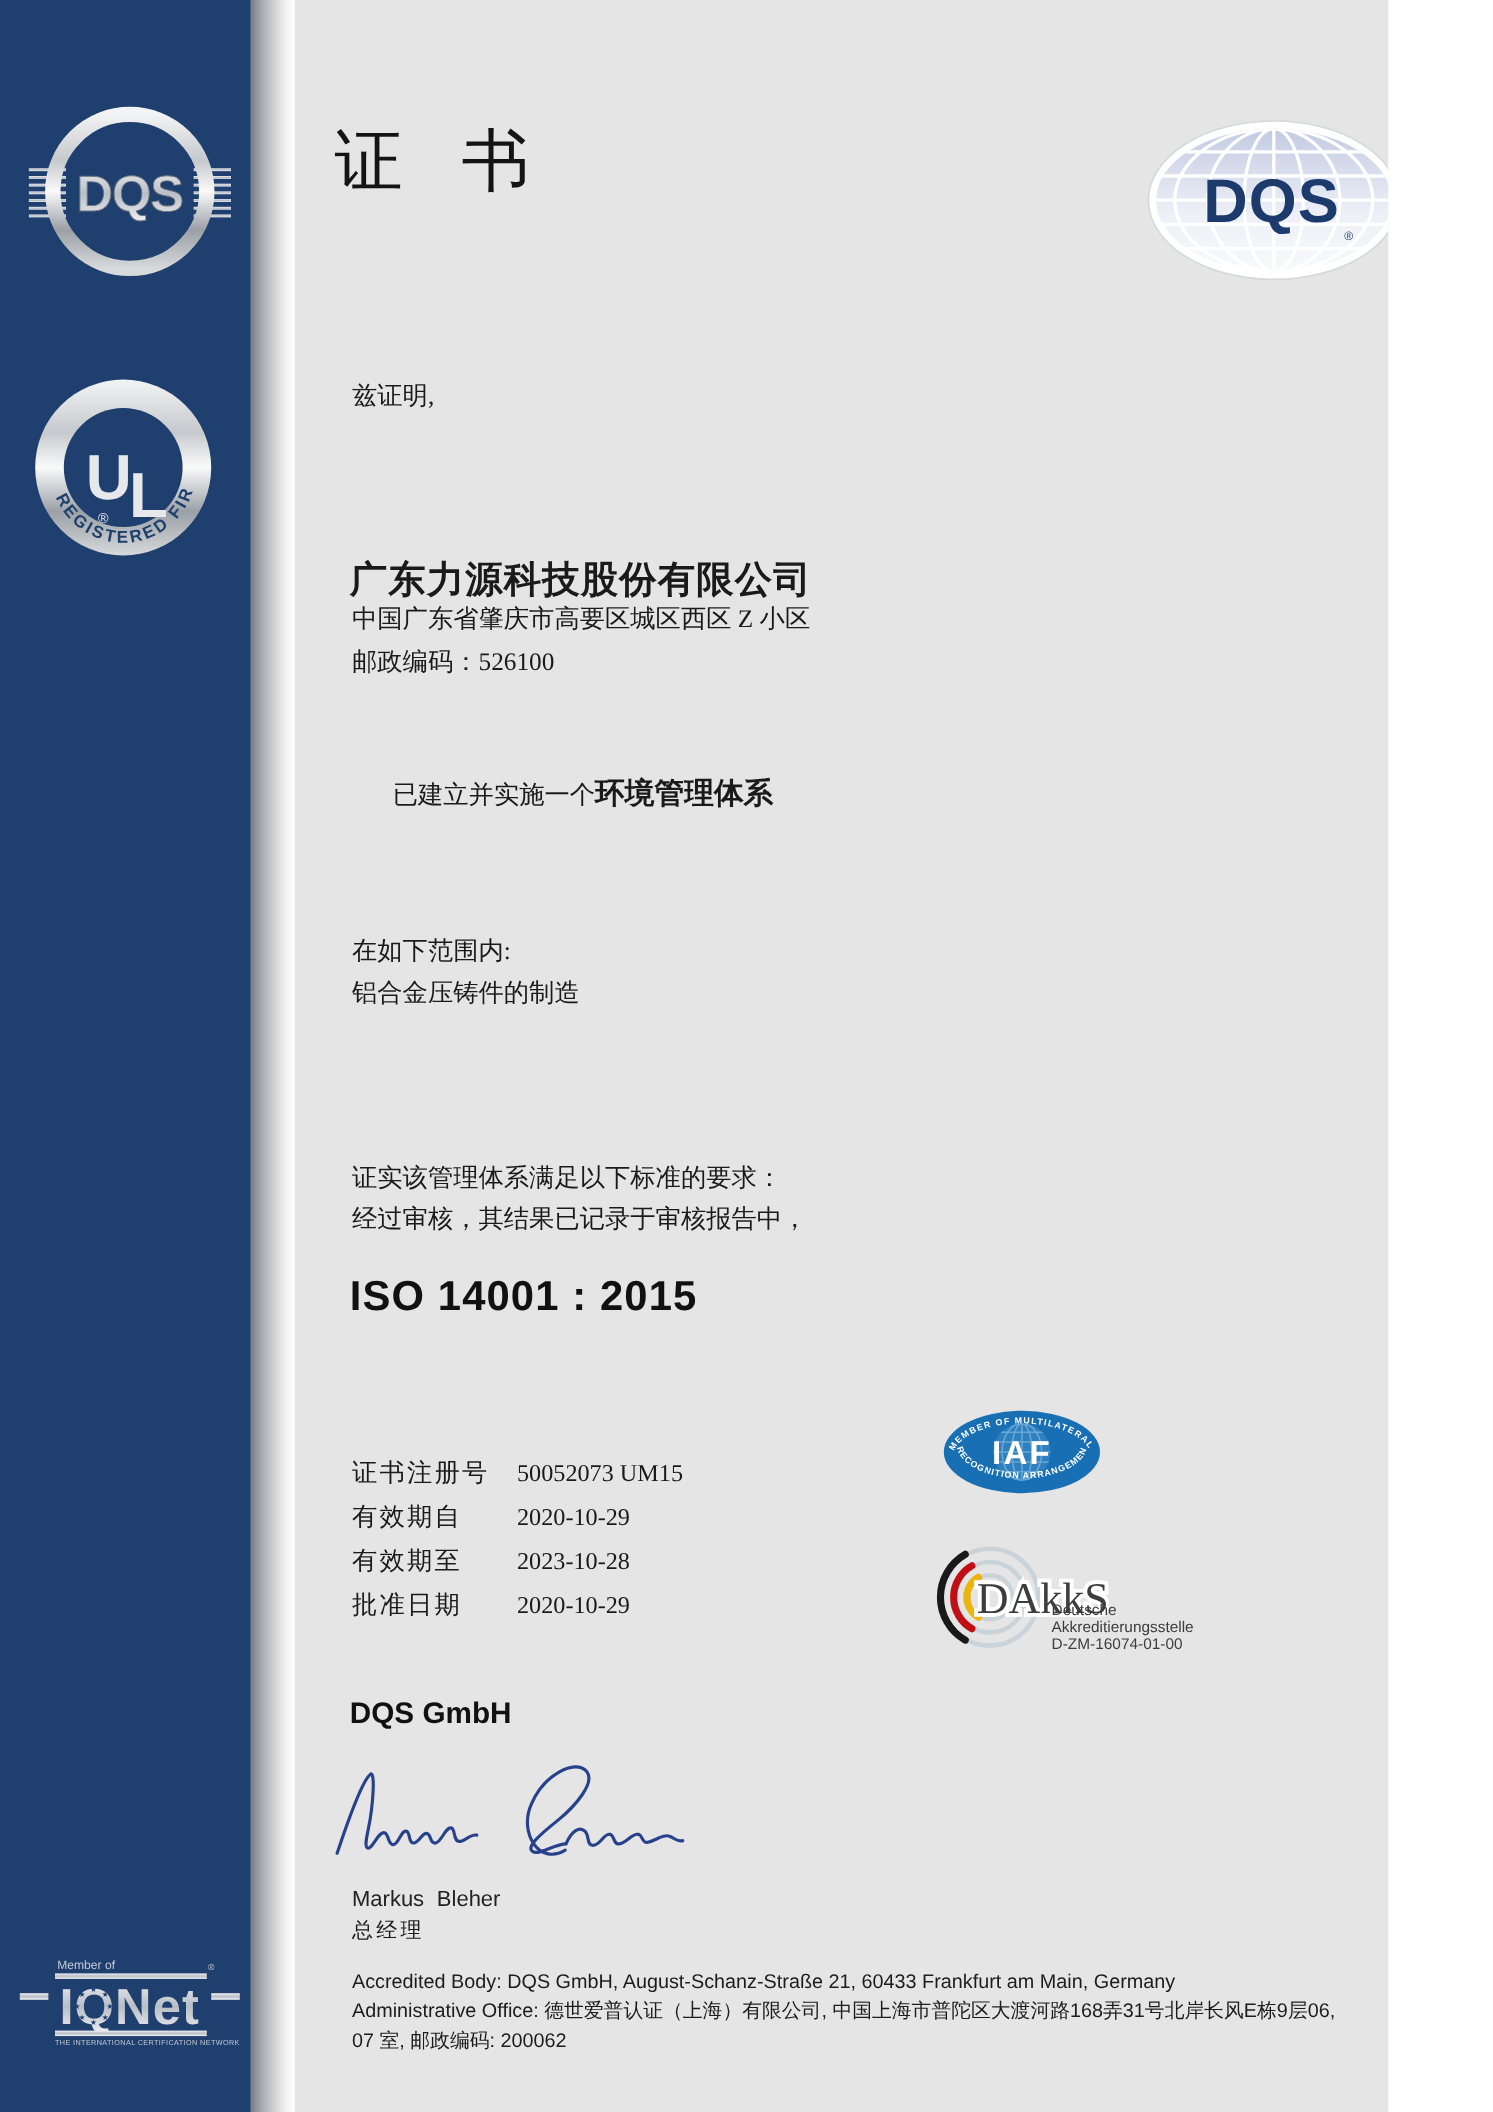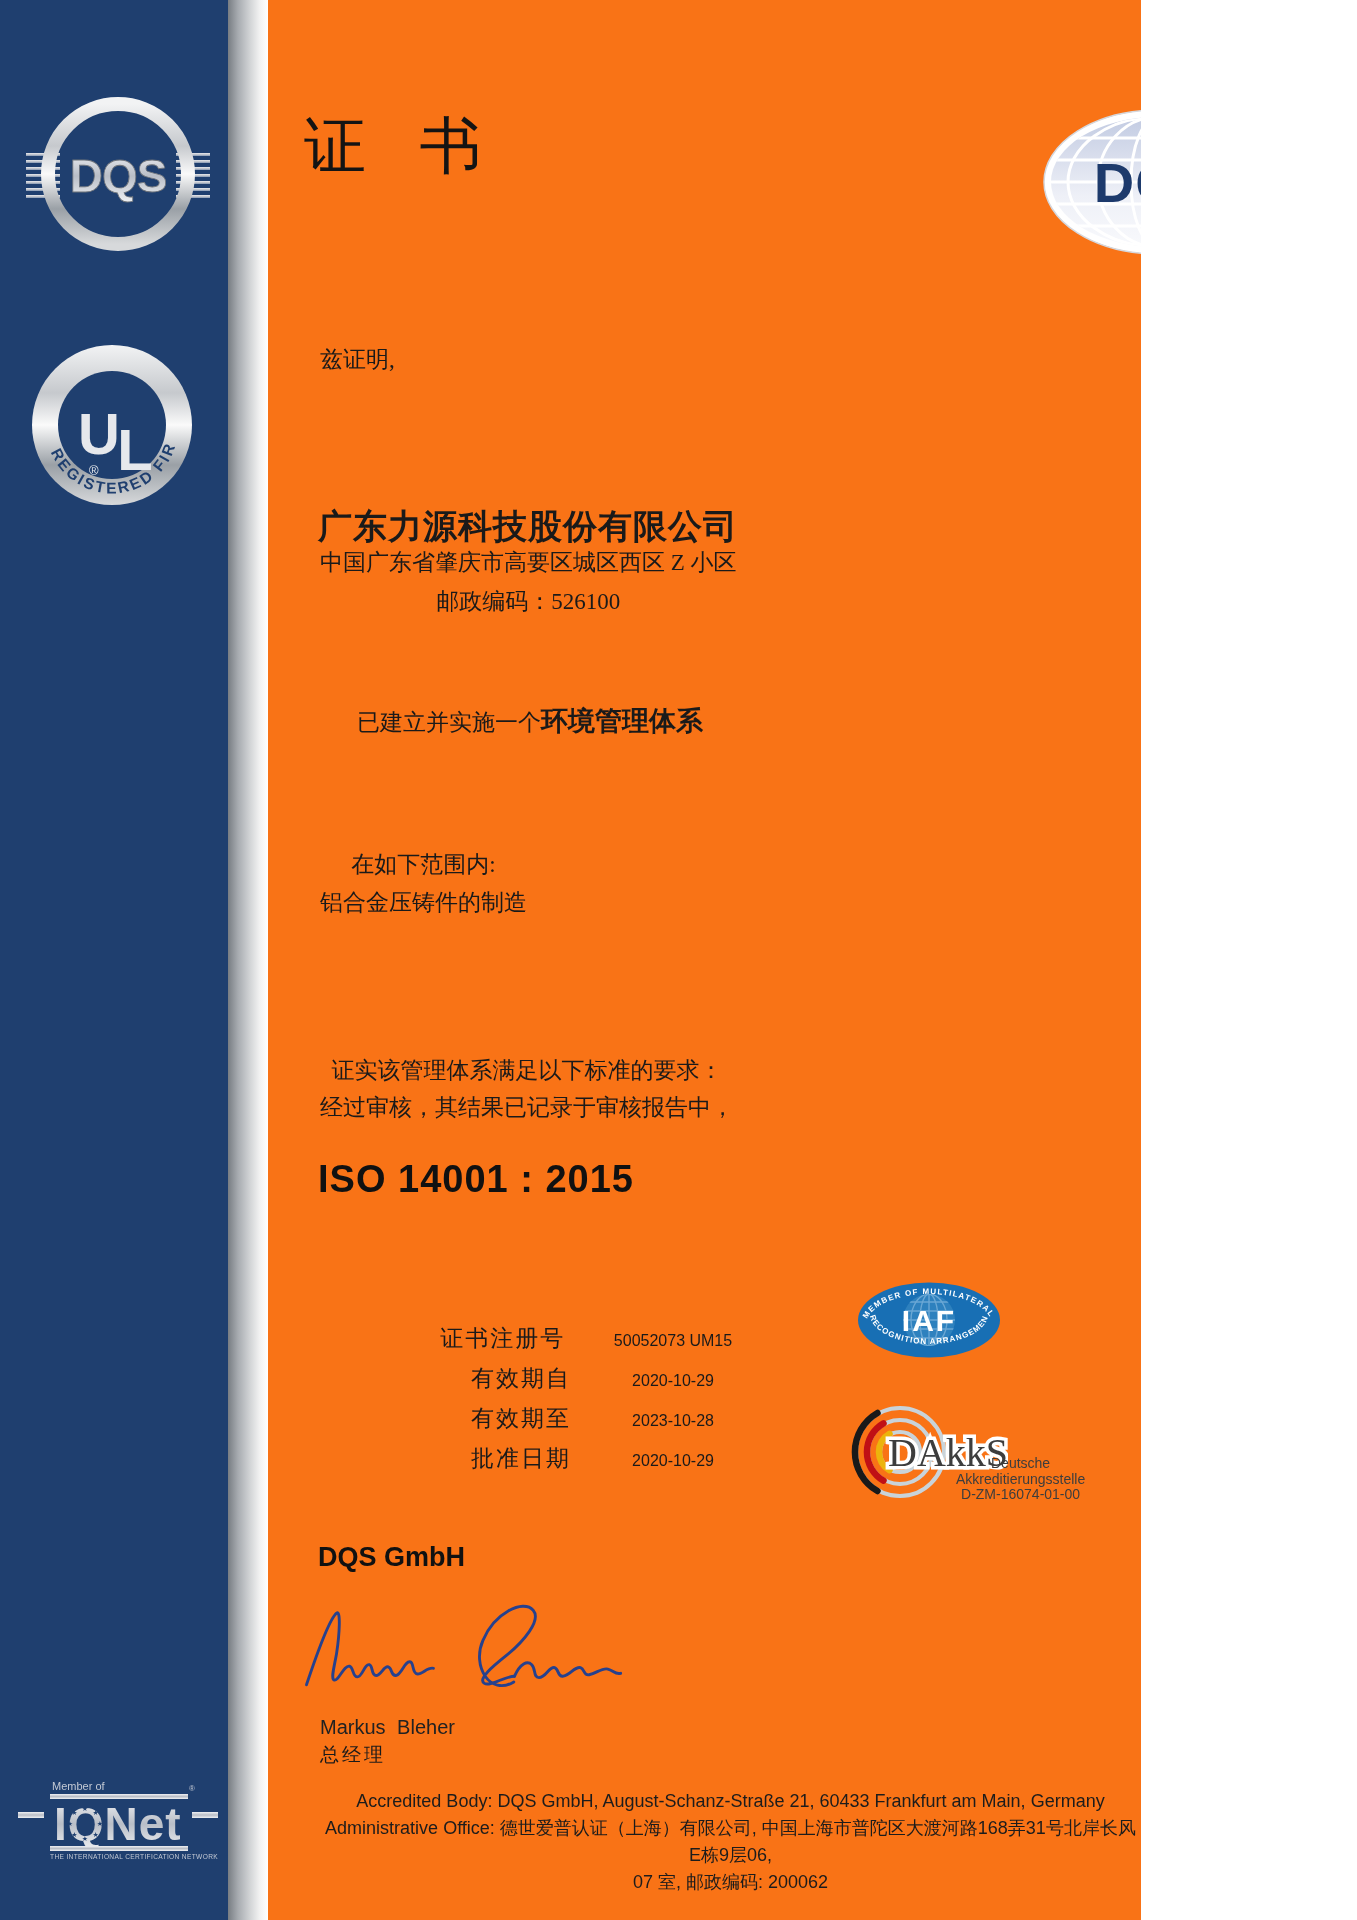--- a/index.html
+++ b/index.html
@@ -1,37 +1,37 @@
 <!DOCTYPE html>
 <html><head>
 <meta charset="utf-8">
 <style>
   html,body{margin:0;padding:0;background:#ffffff;}
-  .page{position:relative;width:1141px;height:1920px;background:#f97316;overflow:hidden;
-        font-family:"Liberation Serif","DejaVu Serif",serif;color:#1a1a1a;text-align:center;}
+  .page{position:relative;width:1262px;height:1920px;background:#e5e5e5;overflow:hidden;
+        font-family:"Liberation Serif","DejaVu Serif",serif;color:#1a1a1a;}
   .abs{position:absolute;}
   .sans{font-family:"Liberation Sans","DejaVu Sans",sans-serif;}
 
   .sidebar{left:0;top:0;width:228px;height:1920px;background:#1f3f6f;}
   .edge{left:228px;top:0;width:40px;height:1920px;
         background:linear-gradient(to right,#787d83 0%,#a7abb0 25%,#d2d4d6 55%,#f3f3f3 80%,#ffffff 100%);}
 
   .title{left:304px;top:104px;font-size:62px;color:#141414;word-spacing:34px;letter-spacing:2px;}
   .intro{left:320px;top:344px;font-size:23px;}
   .company-name{left:318px;top:488px;font-size:34px;font-weight:bold;letter-spacing:1px;margin-top:16px;}
   .addr{left:320px;top:543px;font-size:23px;line-height:39px;}
   .system{left:321px;top:703px;font-size:23px;margin-left:36px;}
   .system b{font-size:27px;font-weight:bold;}
   .scope{left:320px;top:846px;font-size:23px;line-height:38px;}
   .audit{left:320px;top:1052px;font-size:23px;line-height:37px;}
   .standard{left:318px;top:1158px;font-size:38px;font-weight:bold;letter-spacing:1px;color:#111;}
 
   .detail-row{left:320px;width:520px;font-size:23px;}
   .detail-row .dl{display:inline-block;width:150px;letter-spacing:2px;}
-  .detail-row .dv{font-family:Liberation Sans, sans-serif;font-size:16px;margin-left:36px;}
+  .detail-row .dv{font-family:Liberation Serif, serif;font-size:22px;}
 
   .dakks-info{left:956px;top:1456px;font-size:14px;line-height:15.5px;color:#3d3d3d;}
   .dqs-heading{left:318px;top:1542px;font-size:27px;font-weight:bold;color:#111;}
   .signer{left:320px;top:1716px;font-size:20px;word-spacing:6px;color:#222;}
   .signer-title{left:320px;top:1742px;font-size:19px;letter-spacing:3px;}
   .footer{left:320px;top:1788px;font-size:18px;line-height:27px;color:#1c1c1c;}
 </style>
 </head>
 <body>
 

